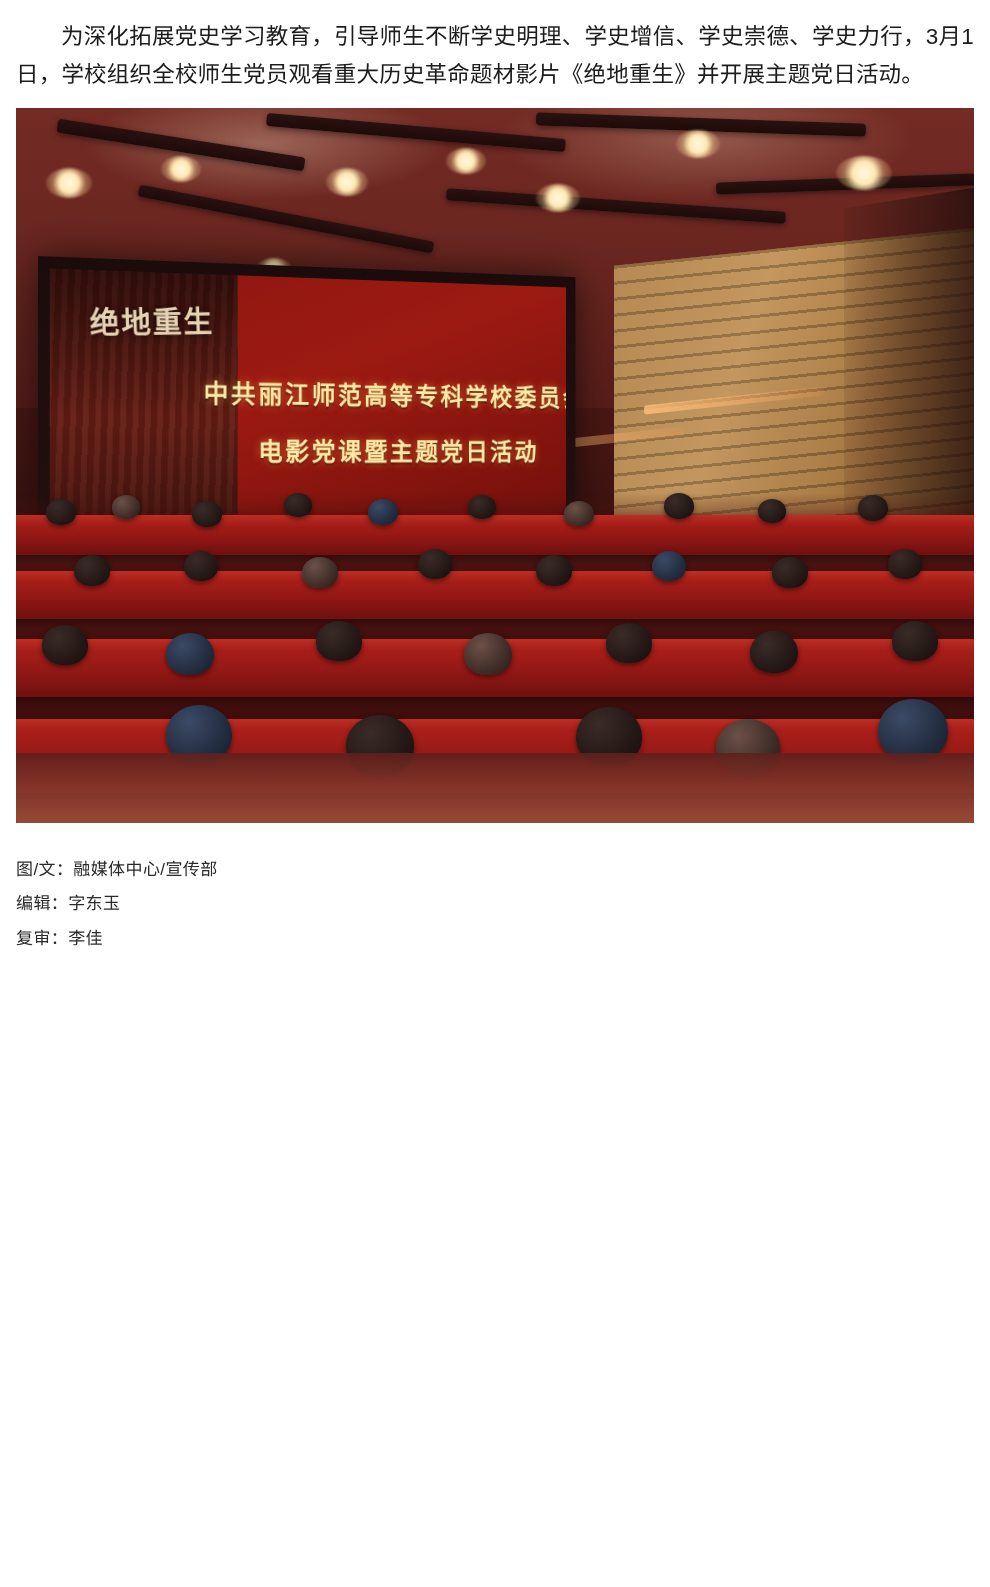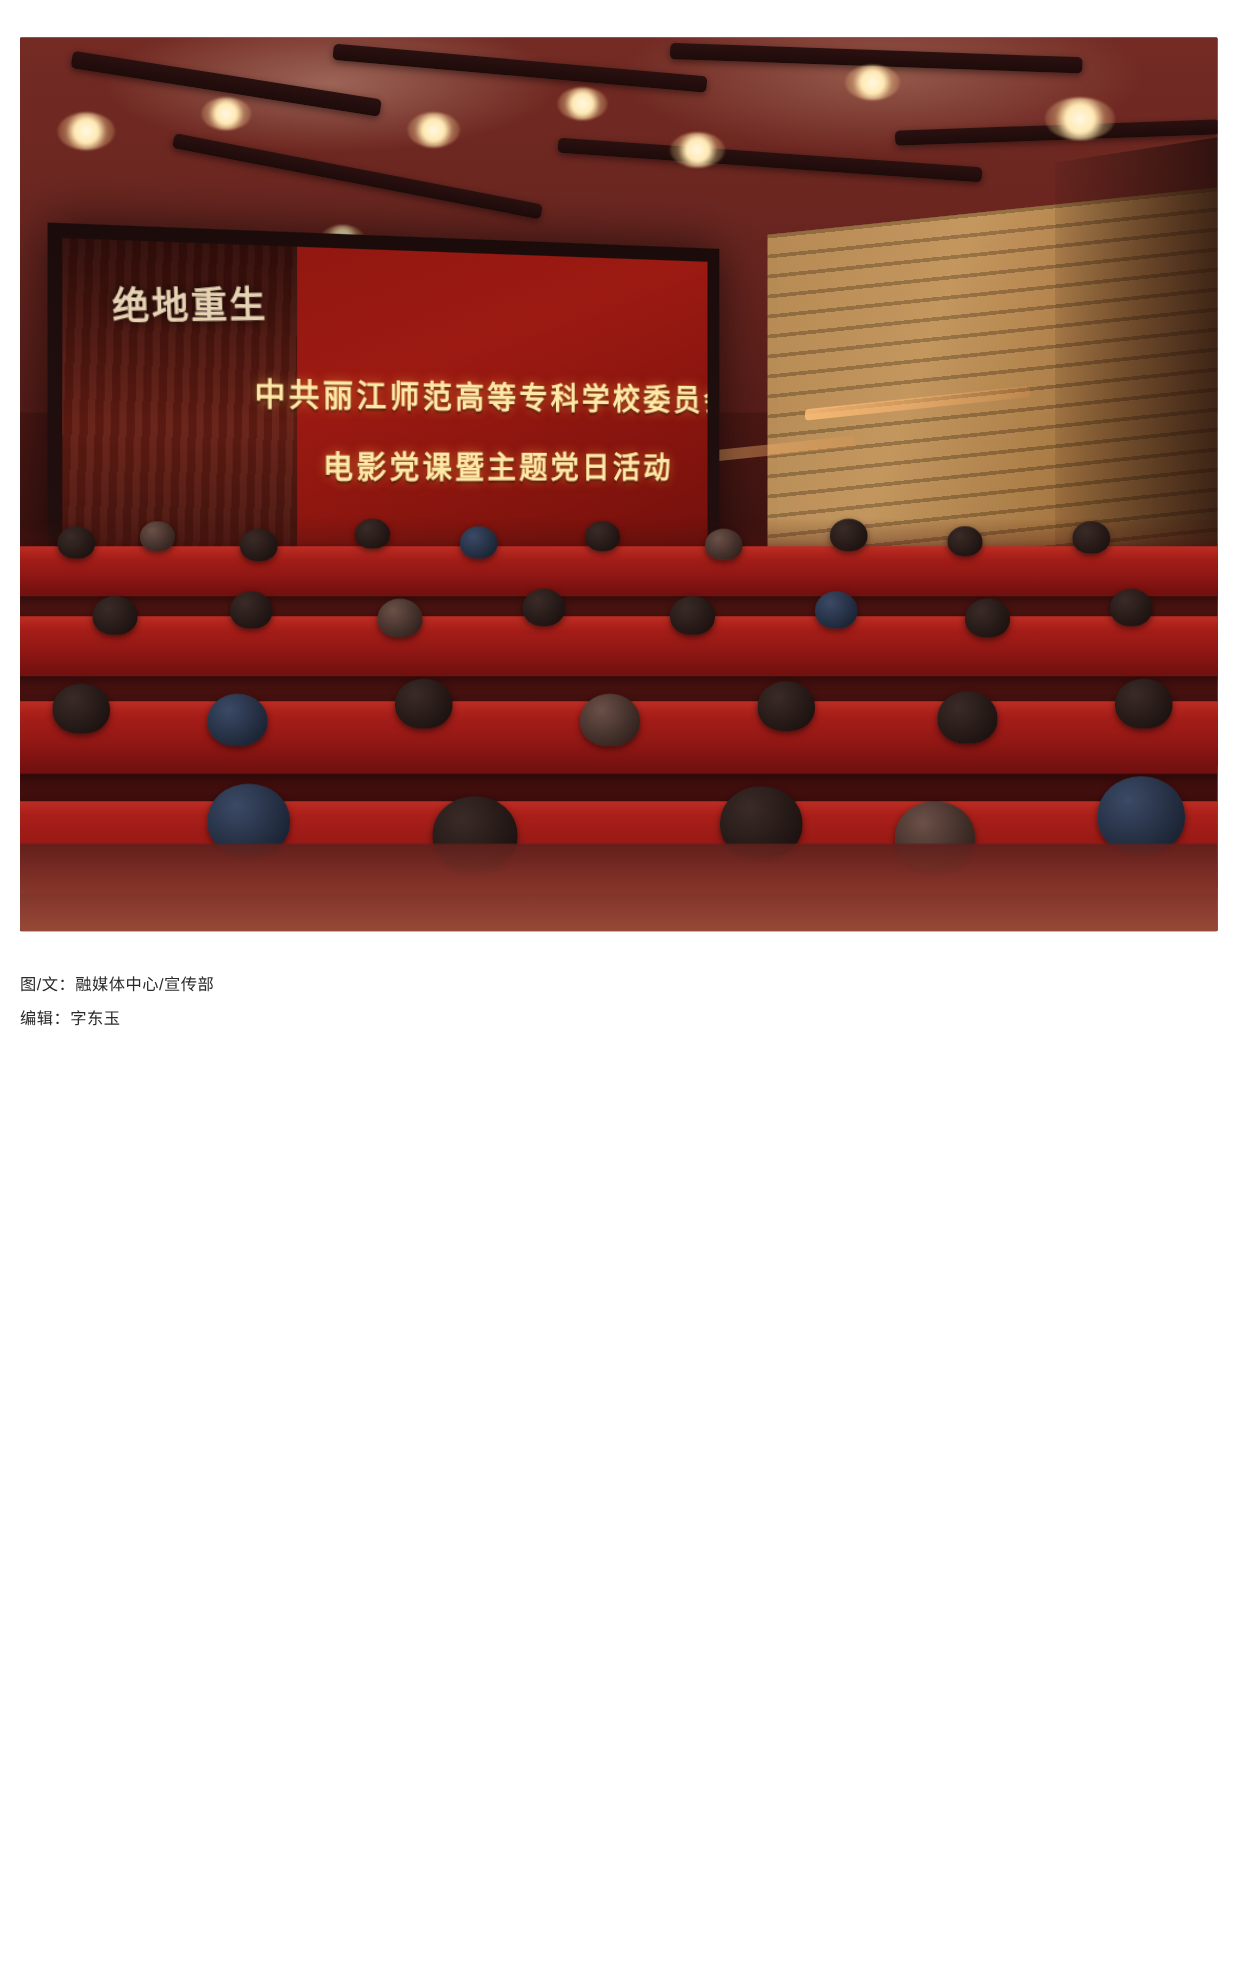--- a/index.html
+++ b/index.html
@@ -175,31 +175,32 @@
     background: #1f6f3a;
     border-radius: 2px;
     box-shadow: 0 0 10px rgba(60,220,120,0.5);
   }
   
   .credits {
     margin-top: 26px;
     padding-top: 4px;
   }
   .credits .line {
-    font-size: 13px;
+    font-size: 17px;
     line-height: 2.05;
     color: #2a2a2a;
     letter-spacing: 0.4px;
   }
 </style>
 </head>
 <body>
 
 <div class="page">
 
+  <p class="body-para">为深化拓展党史学习教育，引导师生不断学史明理、学史增信、学史崇德、学史力行，3月1日，学校组织全校师生党员观看重大历史革命题材影片《绝地重生》并开展主题党日活动。</p>
 
   <div class="photo-wrap">
     <div class="cinema">
 
       <div class="ceiling"></div>
 
       <div class="beam" style="left:40px; top:30px; width:250px; height:14px; transform:rotate(9deg);"></div>
       <div class="beam" style="left:250px; top:18px; width:300px; height:13px; transform:rotate(5deg);"></div>
       <div class="beam" style="left:520px; top:10px; width:330px; height:13px; transform:rotate(2deg);"></div>
       <div class="beam" style="left:120px; top:105px; width:300px; height:12px; transform:rotate(11deg);"></div>
@@ -274,15 +275,16 @@
 
         <div class="floor"></div>
       </div>
     </div>
   </div>
 
 
   <div class="credits">
     <div class="line">图/文：融媒体中心/宣传部</div>
     <div class="line">编辑：字东玉</div>
+    <div class="line">复审：李佳</div>
   </div>
 
 </div>
 
 </body></html>

